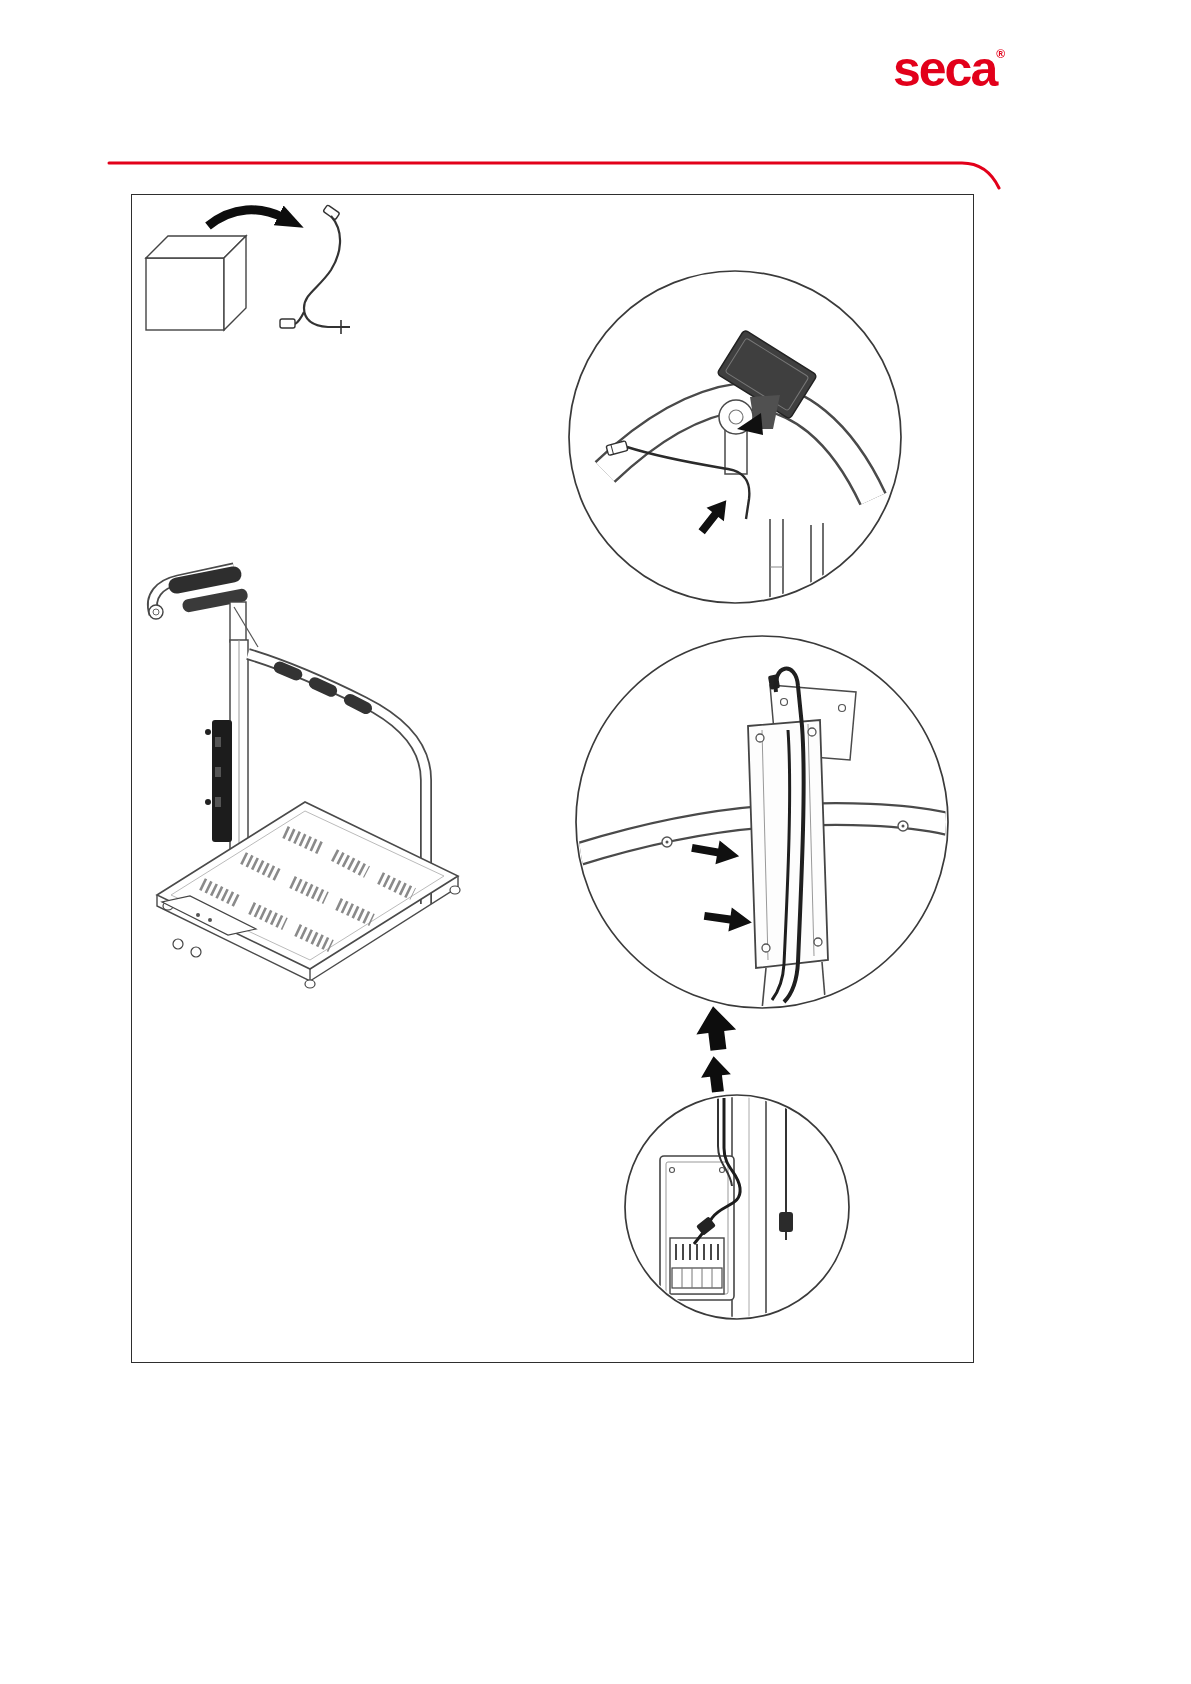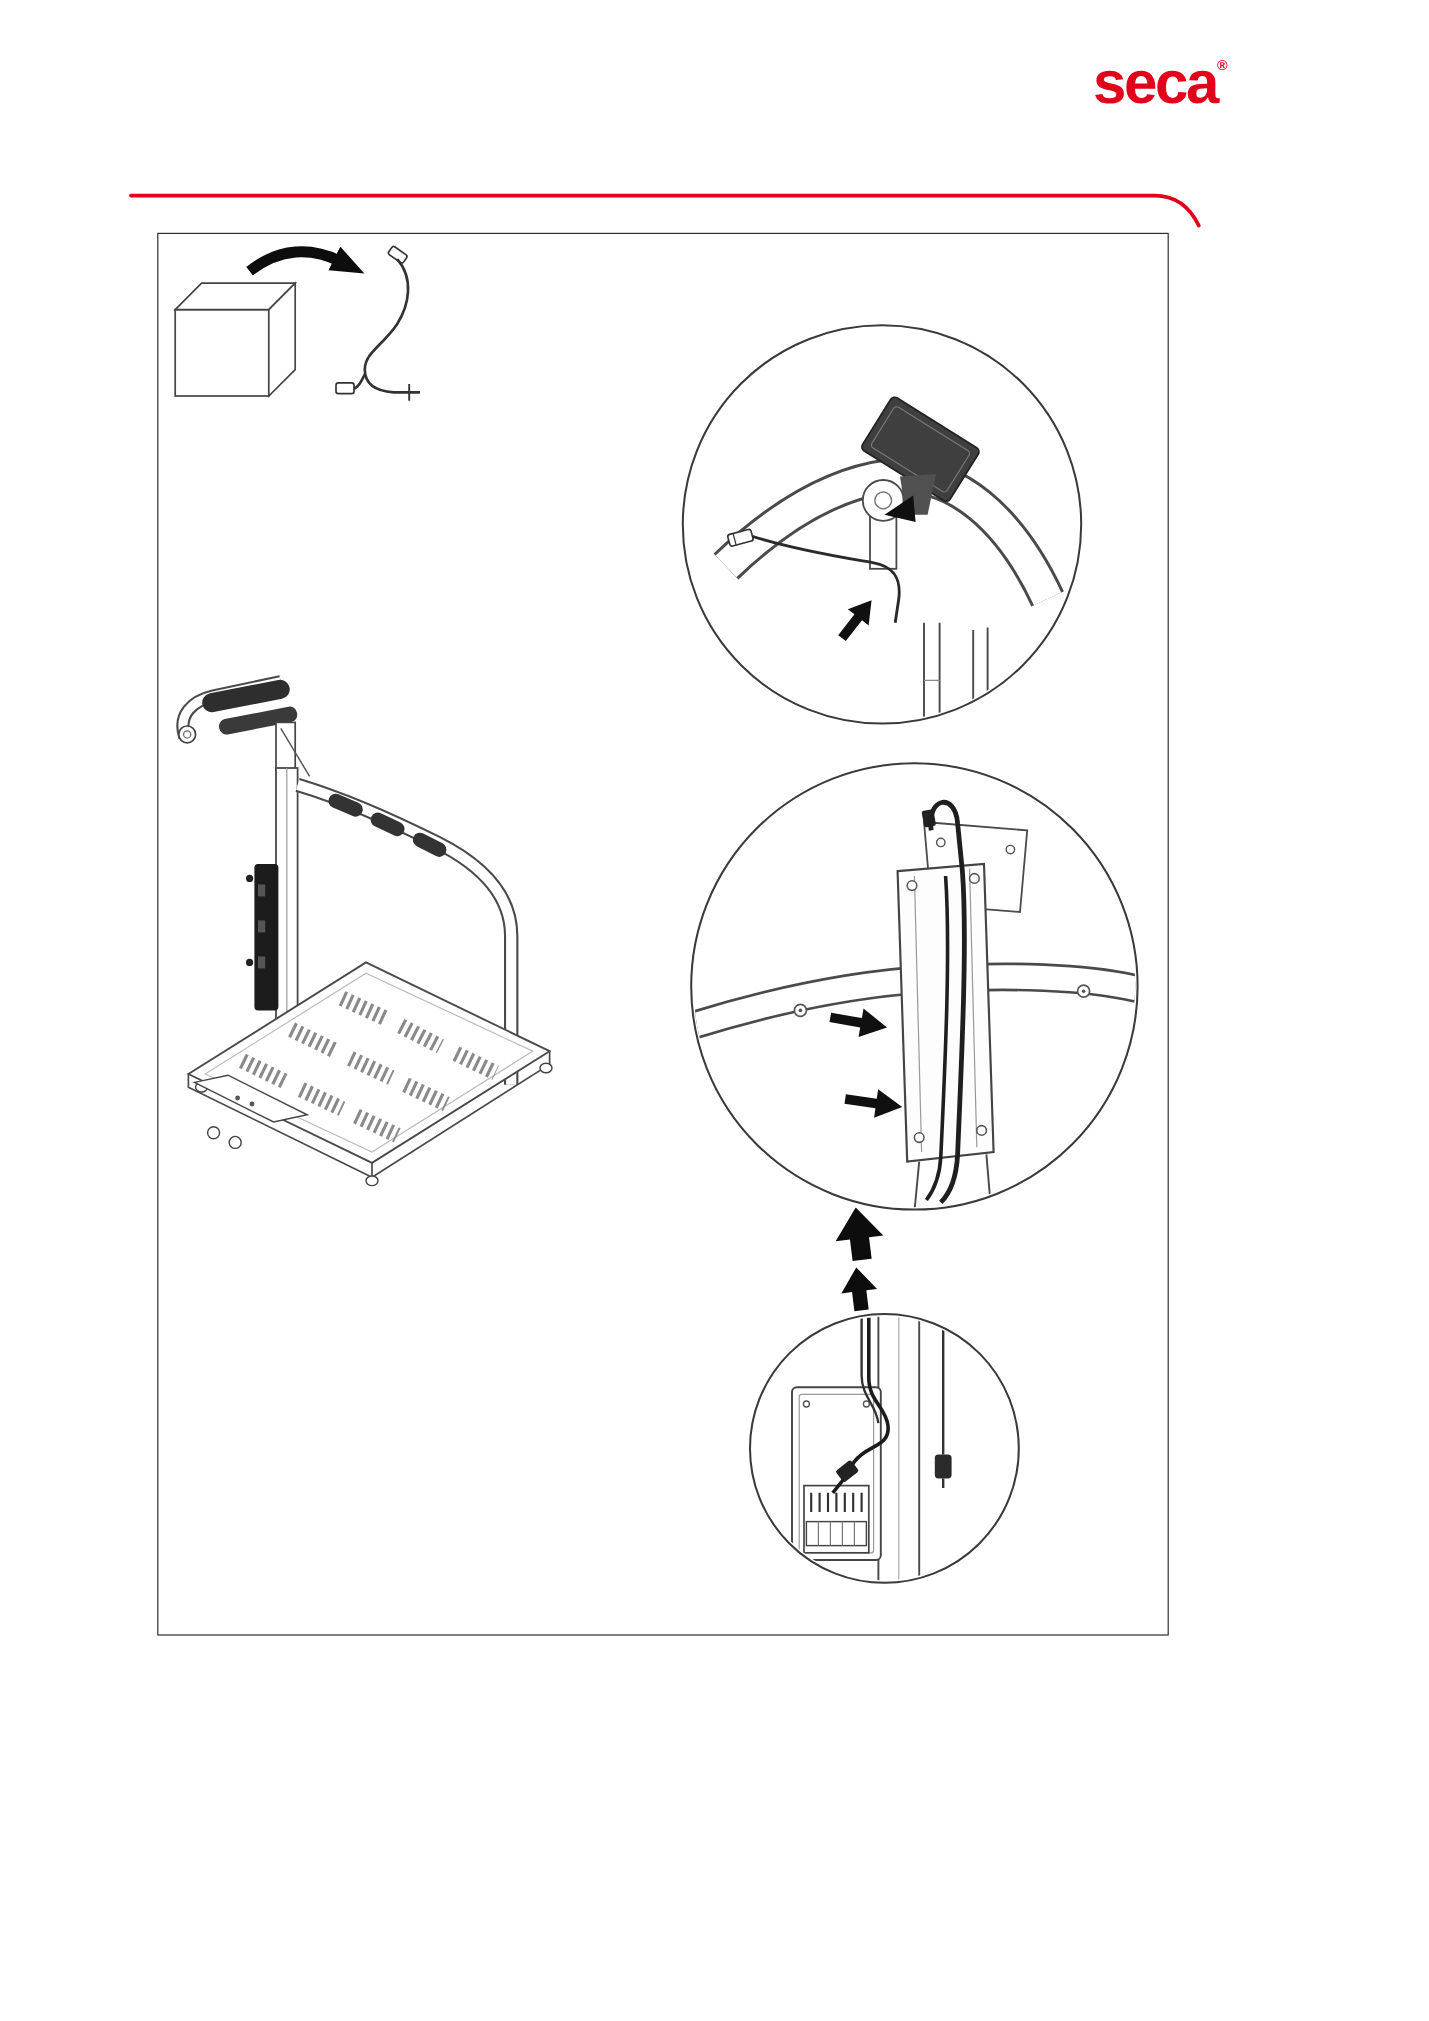--- a/index.html
+++ b/index.html
@@ -7,21 +7,21 @@
     position:relative;
     width:1191px;height:1684px;
     background:#fff;
     font-family:"Liberation Sans", sans-serif;
     overflow:hidden;
   }
   .logo{
     position:absolute;left:893px;top:26px;width:130px;height:60px;
     color:var(--brand-red,#e2001a);
     font-size:50px;font-weight:800;letter-spacing:-2px;line-height:56px;
-    text-align:right;
+    text-align:left;
   }
   .logo sup{font-size:12px;font-weight:700;vertical-align:28px;letter-spacing:0;}
   .red-rule{position:absolute;left:106px;top:150px;width:905px;height:46px;}
   .figure-frame{
     position:absolute;left:131px;top:194px;width:841px;height:1167px;
     border:1.6px solid #2e2e2e;background:#fff;
   }
   .illus{position:absolute;}
   svg{display:block;}
 </style>

